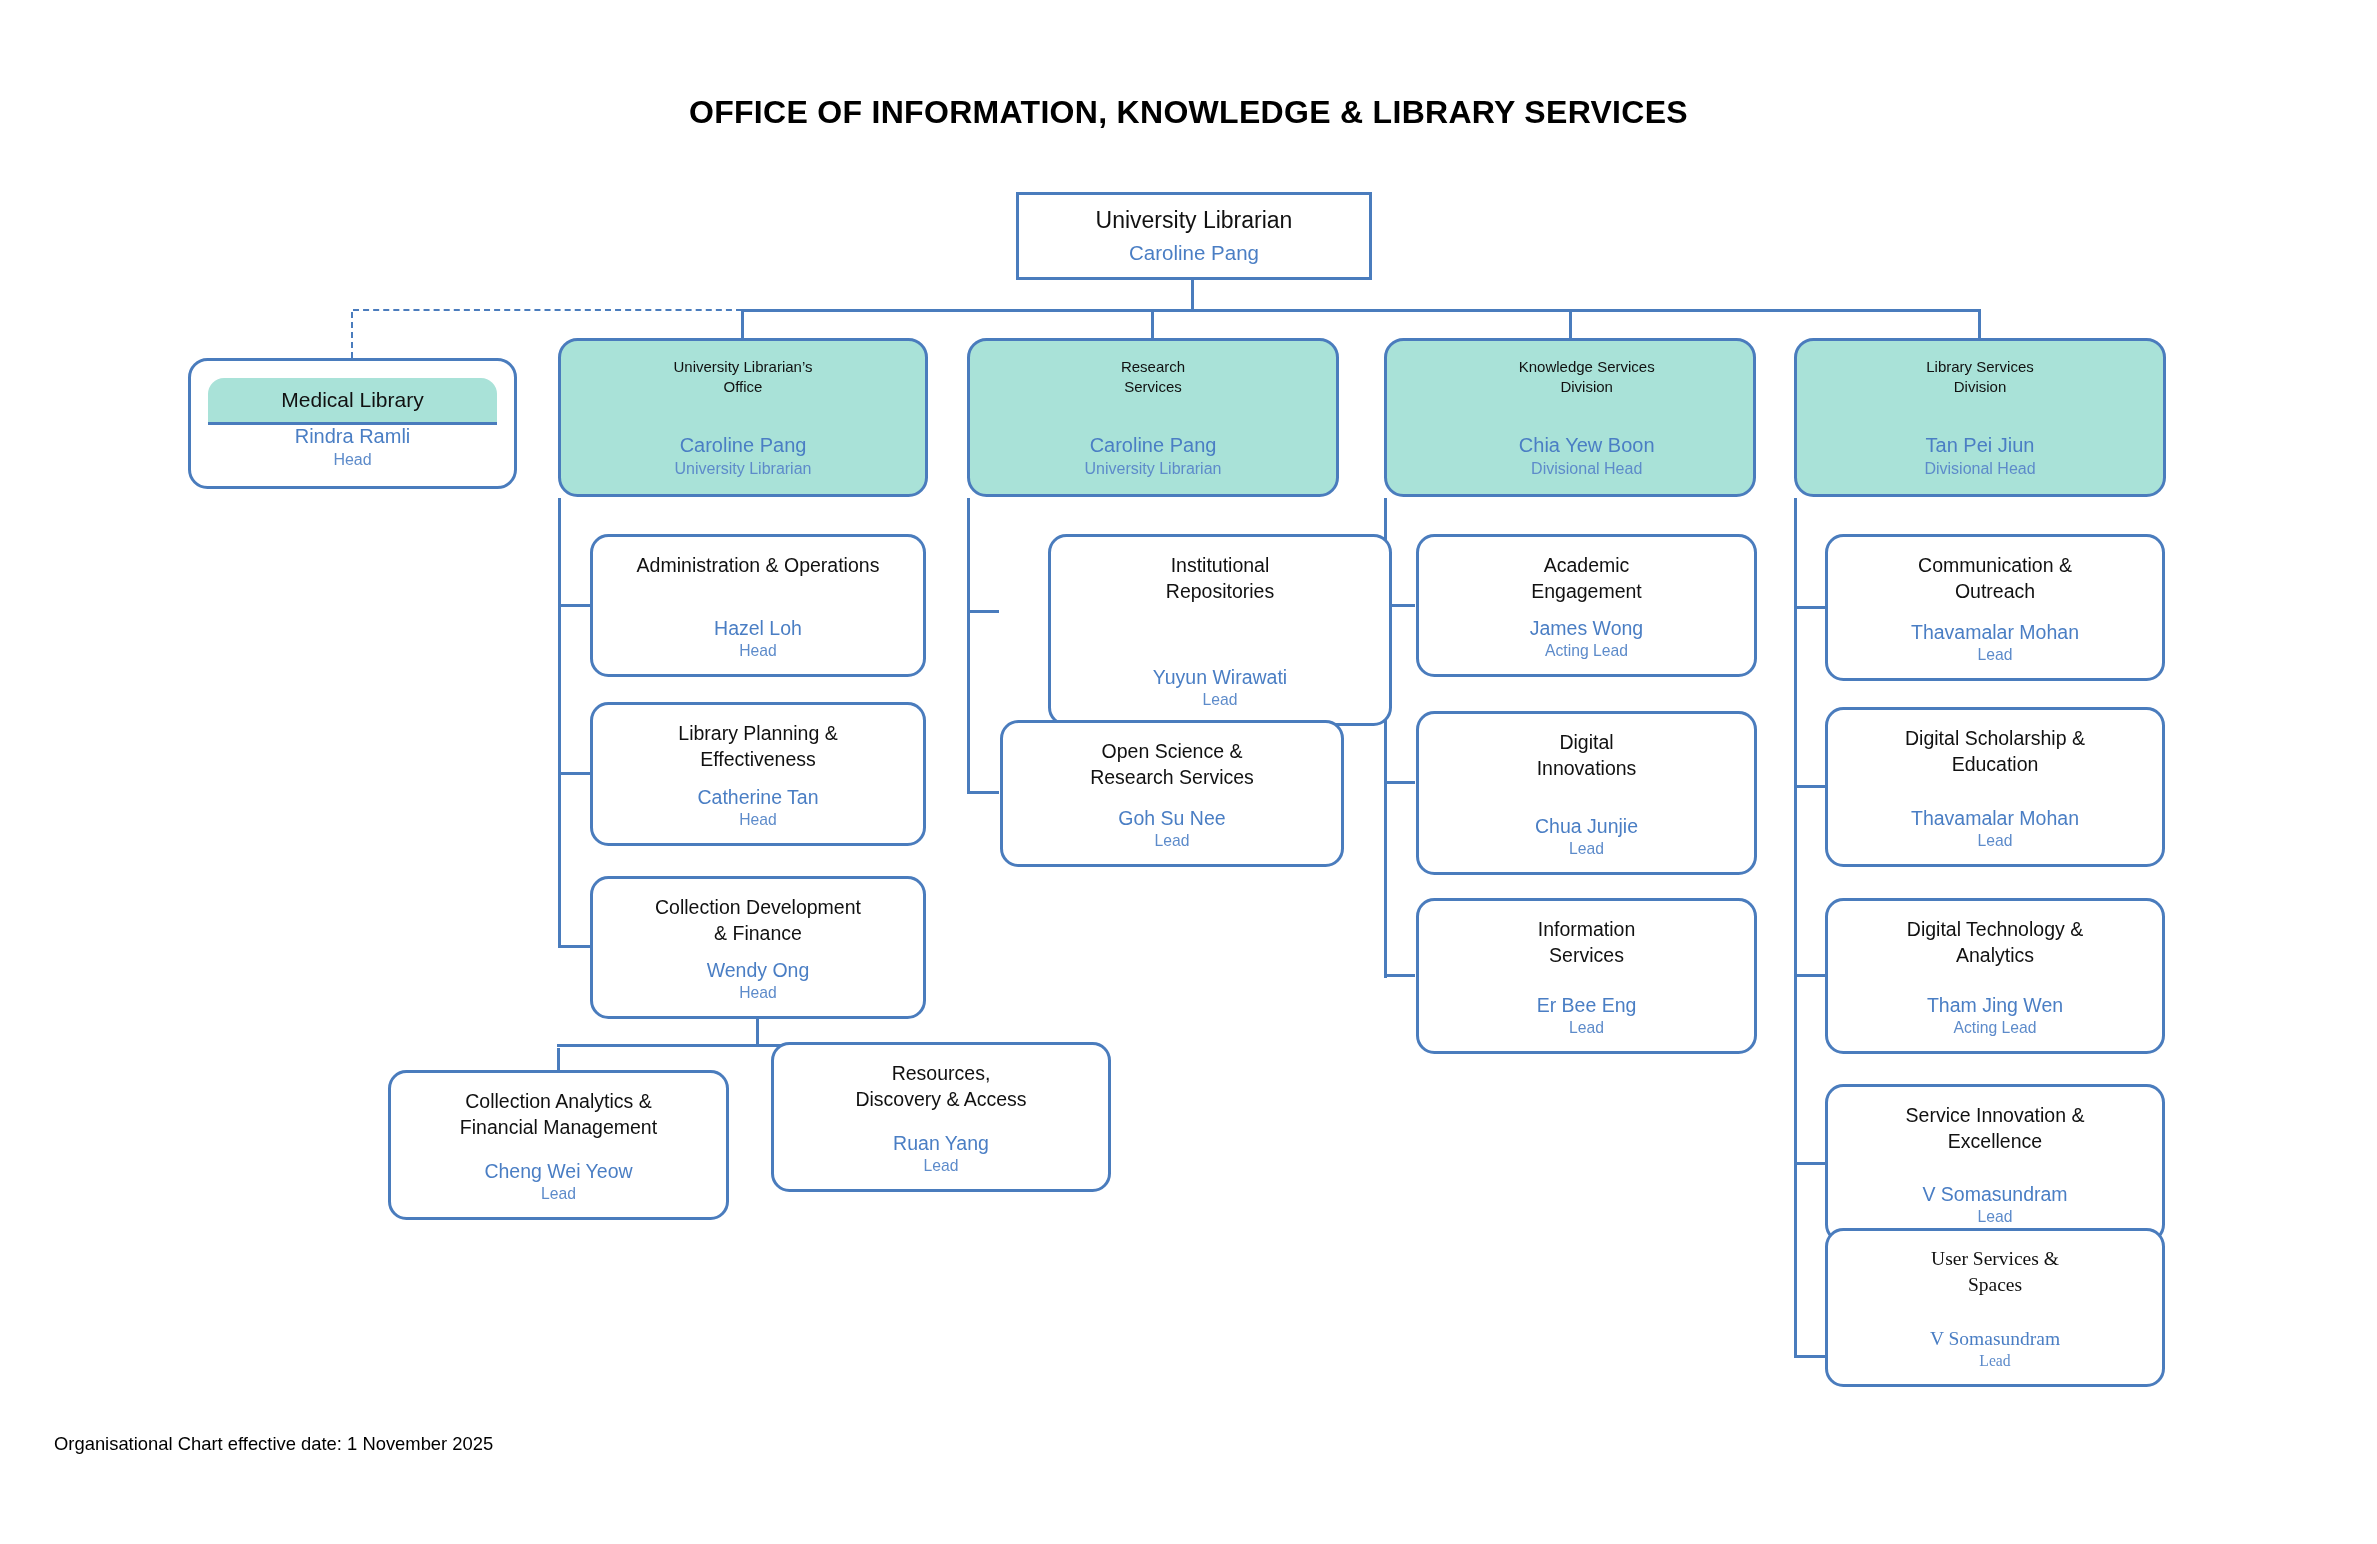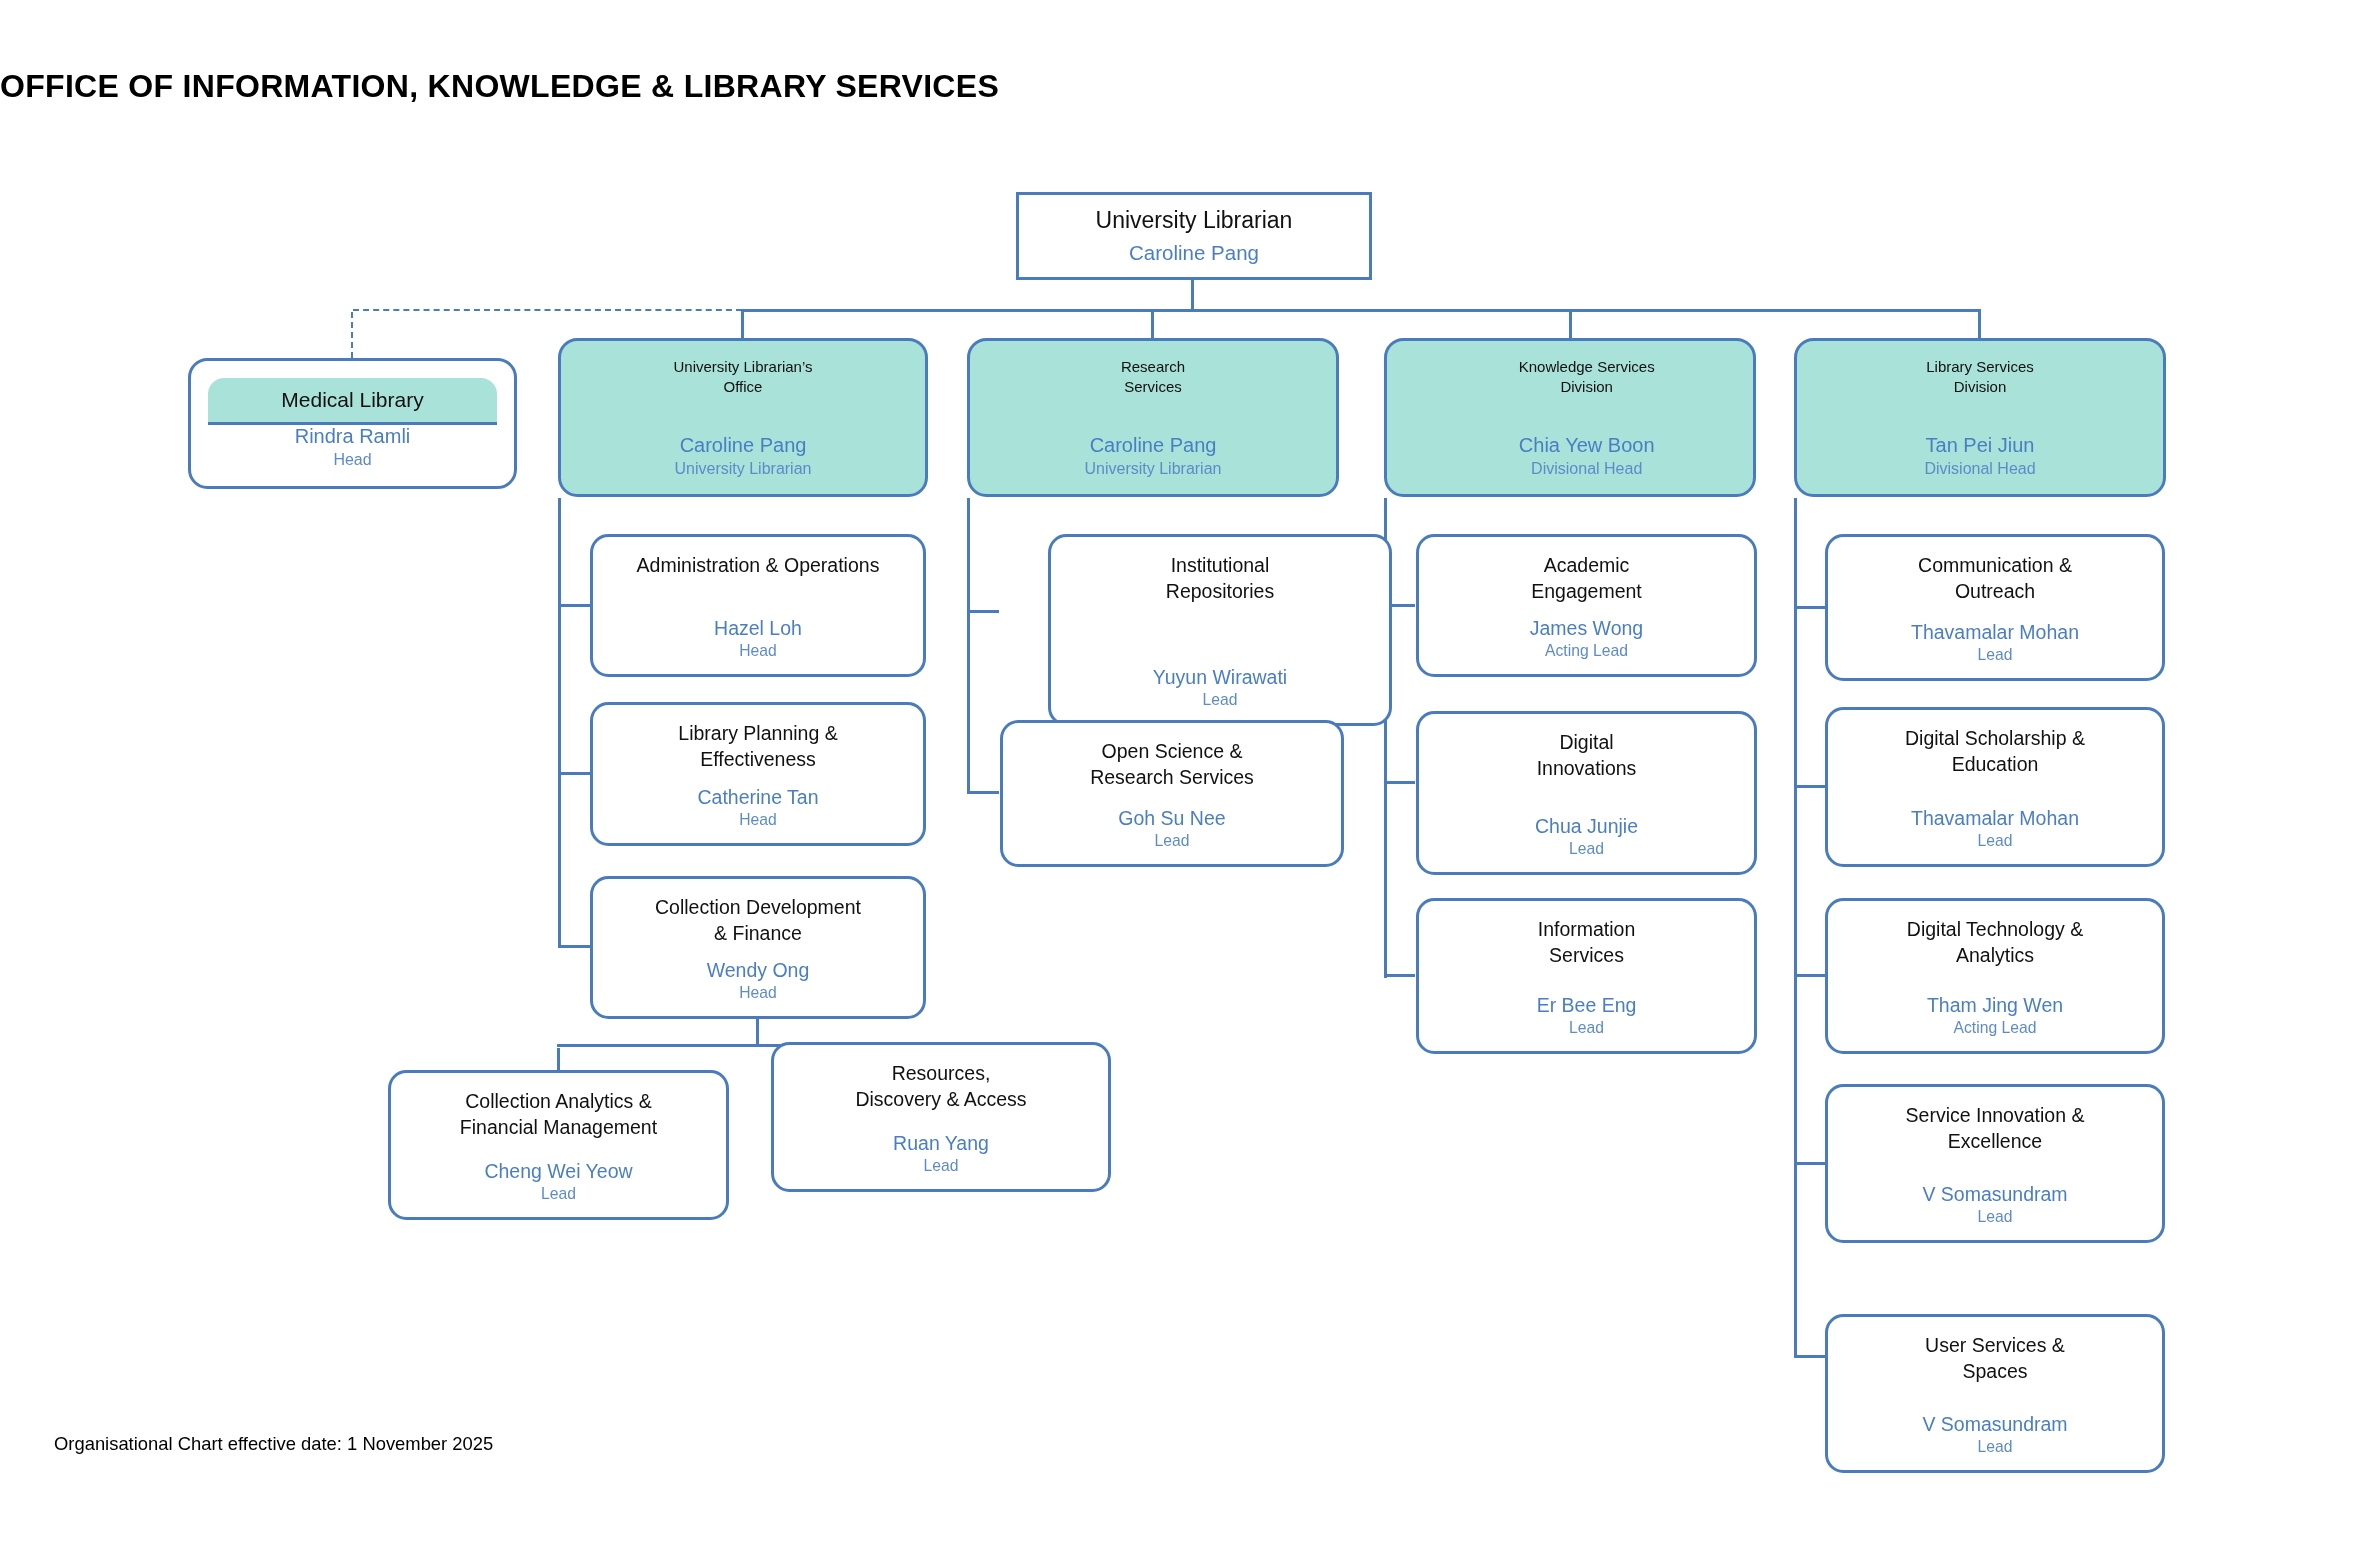--- a/index.html
+++ b/index.html
@@ -1,21 +1,21 @@
 <!DOCTYPE html>
 <html style="font-size:8.6px"><head>
 <meta charset="utf-8">
 <style>
   html,body{margin:0;padding:0;background:#ffffff;}
   #canvas{
     position:relative;width:2377px;height:1544px;background:#ffffff;
     font-family:"Liberation Sans", sans-serif;overflow:hidden;
   }
   .chart-title{
-    position:absolute;left:0;top:68px;width:100%;
+    position:absolute;left:0;top:94px;width:100%;text-align:center;
     font-size:32px;font-weight:700;color:#000;letter-spacing:0.3px;
   }
   .box{
     position:absolute;box-sizing:border-box;border:3.2px solid #4a7cbd;background:#fff;
     display:flex;flex-direction:column;align-items:center;text-align:center;
   }
   .round{border-radius:19.5px;}
   .teal{background:#a9e2d8;}
   
   .rootbox{justify-content:space-evenly;padding:4.3px 5.4px;}
@@ -252,21 +252,21 @@
 
   <div class="box unit" style="left:1825px;top:1084px;width:340px;height:159px;">
     <div class="u-title">Service Innovation &amp;
 Excellence</div>
     <div class="u-bottom">
       <div class="u-name">V Somasundram</div>
       <div class="u-role">Lead</div>
     </div>
   </div>
 
-  <div class="box unit" style="left:1825px;top:1314px;width:340px;height:159px;">
+  <div class="box unit" style="left:1825px;top:1228px;width:340px;height:159px;font-family:Liberation Serif, serif;">
     <div class="u-title">User Services &amp;
 Spaces</div>
     <div class="u-bottom">
       <div class="u-name">V Somasundram</div>
       <div class="u-role">Lead</div>
     </div>
   </div>
 
   <div class="footer">Organisational Chart effective date: 1 November 2025</div>
 

